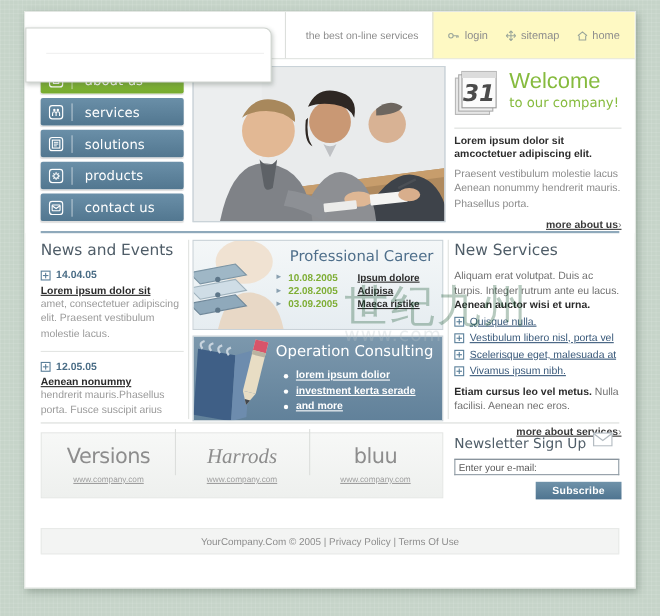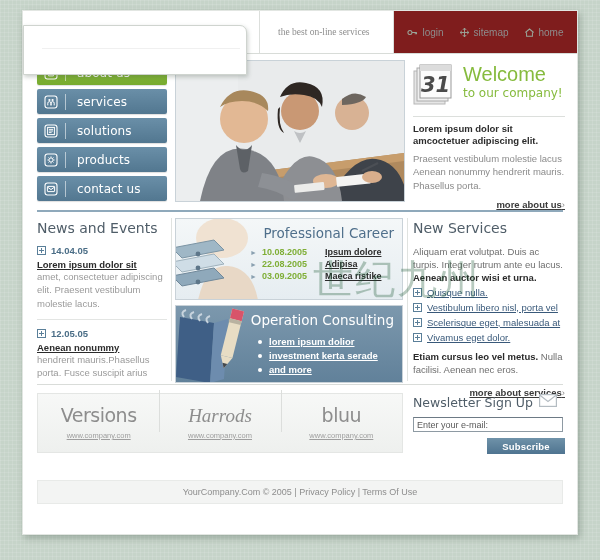--- a/index.html
+++ b/index.html
@@ -48,27 +48,26 @@
   #logo-underline {
     position: absolute; left: 14px; top: 36px;
     width: 200px; height: 2px;
     background: linear-gradient(90deg, #9ec64e 0 26px, #d6dad6 26px 100%);
   }
   #tagline-wrap {
     position: absolute; left: 236px; top: 0; height: 42px;
     display: flex; align-items: center;
     padding-left: 18px;
     border-left: 1px solid #dcdfdc;
-    font-family: Liberation Serif, serif;
   }
   #tagline { font-size: 9.5px; color: #8d8d8d; }
   #toplinks {
     position: absolute; right: 0; top: 0;
     height: 42px; width: 184px;
-    background: #7f1d1d;
+    background: #fef9c3;
     border-left: 1px solid #dcdfdc;
     display: flex; align-items: center; justify-content: space-around;
     padding: 0 6px; box-sizing: border-box;
   }
   .toplink { display: flex; align-items: center; gap: 4px;
              font-size: 10px; color: #8d8d8d; cursor: pointer; }
   .tl-ic { width: 11px; height: 11px; display:block; color:#9aa69a; }
 
   
   #hero { position: relative; height: 152px; background: #fff; padding: 6px 0 0 0; }
@@ -545,21 +544,21 @@
       <div class="nsitem">
         <span class="sq"></span>
         <span class="nslab">Vestibulum libero nisl, porta vel</span>
       </div>
       <div class="nsitem">
         <span class="sq"></span>
         <span class="nslab">Scelerisque eget, malesuada at</span>
       </div>
       <div class="nsitem">
         <span class="sq"></span>
-        <span class="nslab">Vivamus eget dolor.</span>
+        <span class="nslab">Vivamus ipsum nibh.</span>
       </div>
 
       <div id="ns-lead2"><b>Etiam cursus leo vel metus.</b><span> Nulla facilisi. Aenean nec eros.</span></div>
 
       <div id="ns-more">
         <span class="morelink"><span>more about services</span><span class="arw">›</span></span>
       </div>
     </div>
 
     <div id="mid-rule"></div>
@@ -596,19 +595,20 @@
       <button id="nl-btn">Subscribe</button>
     </div>
   </div>
 
   <div id="footer">
     <span id="footer-text">YourCompany.Com © 2005 | Privacy Policy | Terms Of Use</span>
   </div>
 
   <div id="watermark">
     <div class="wm-cjk">世纪九州</div>
+    <div class="wm-url">www.com</div>
   </div>
 
   <div id="overlay-panel">
     <div class="oline"></div>
   </div>
 
 </div>
 
 </body></html>

